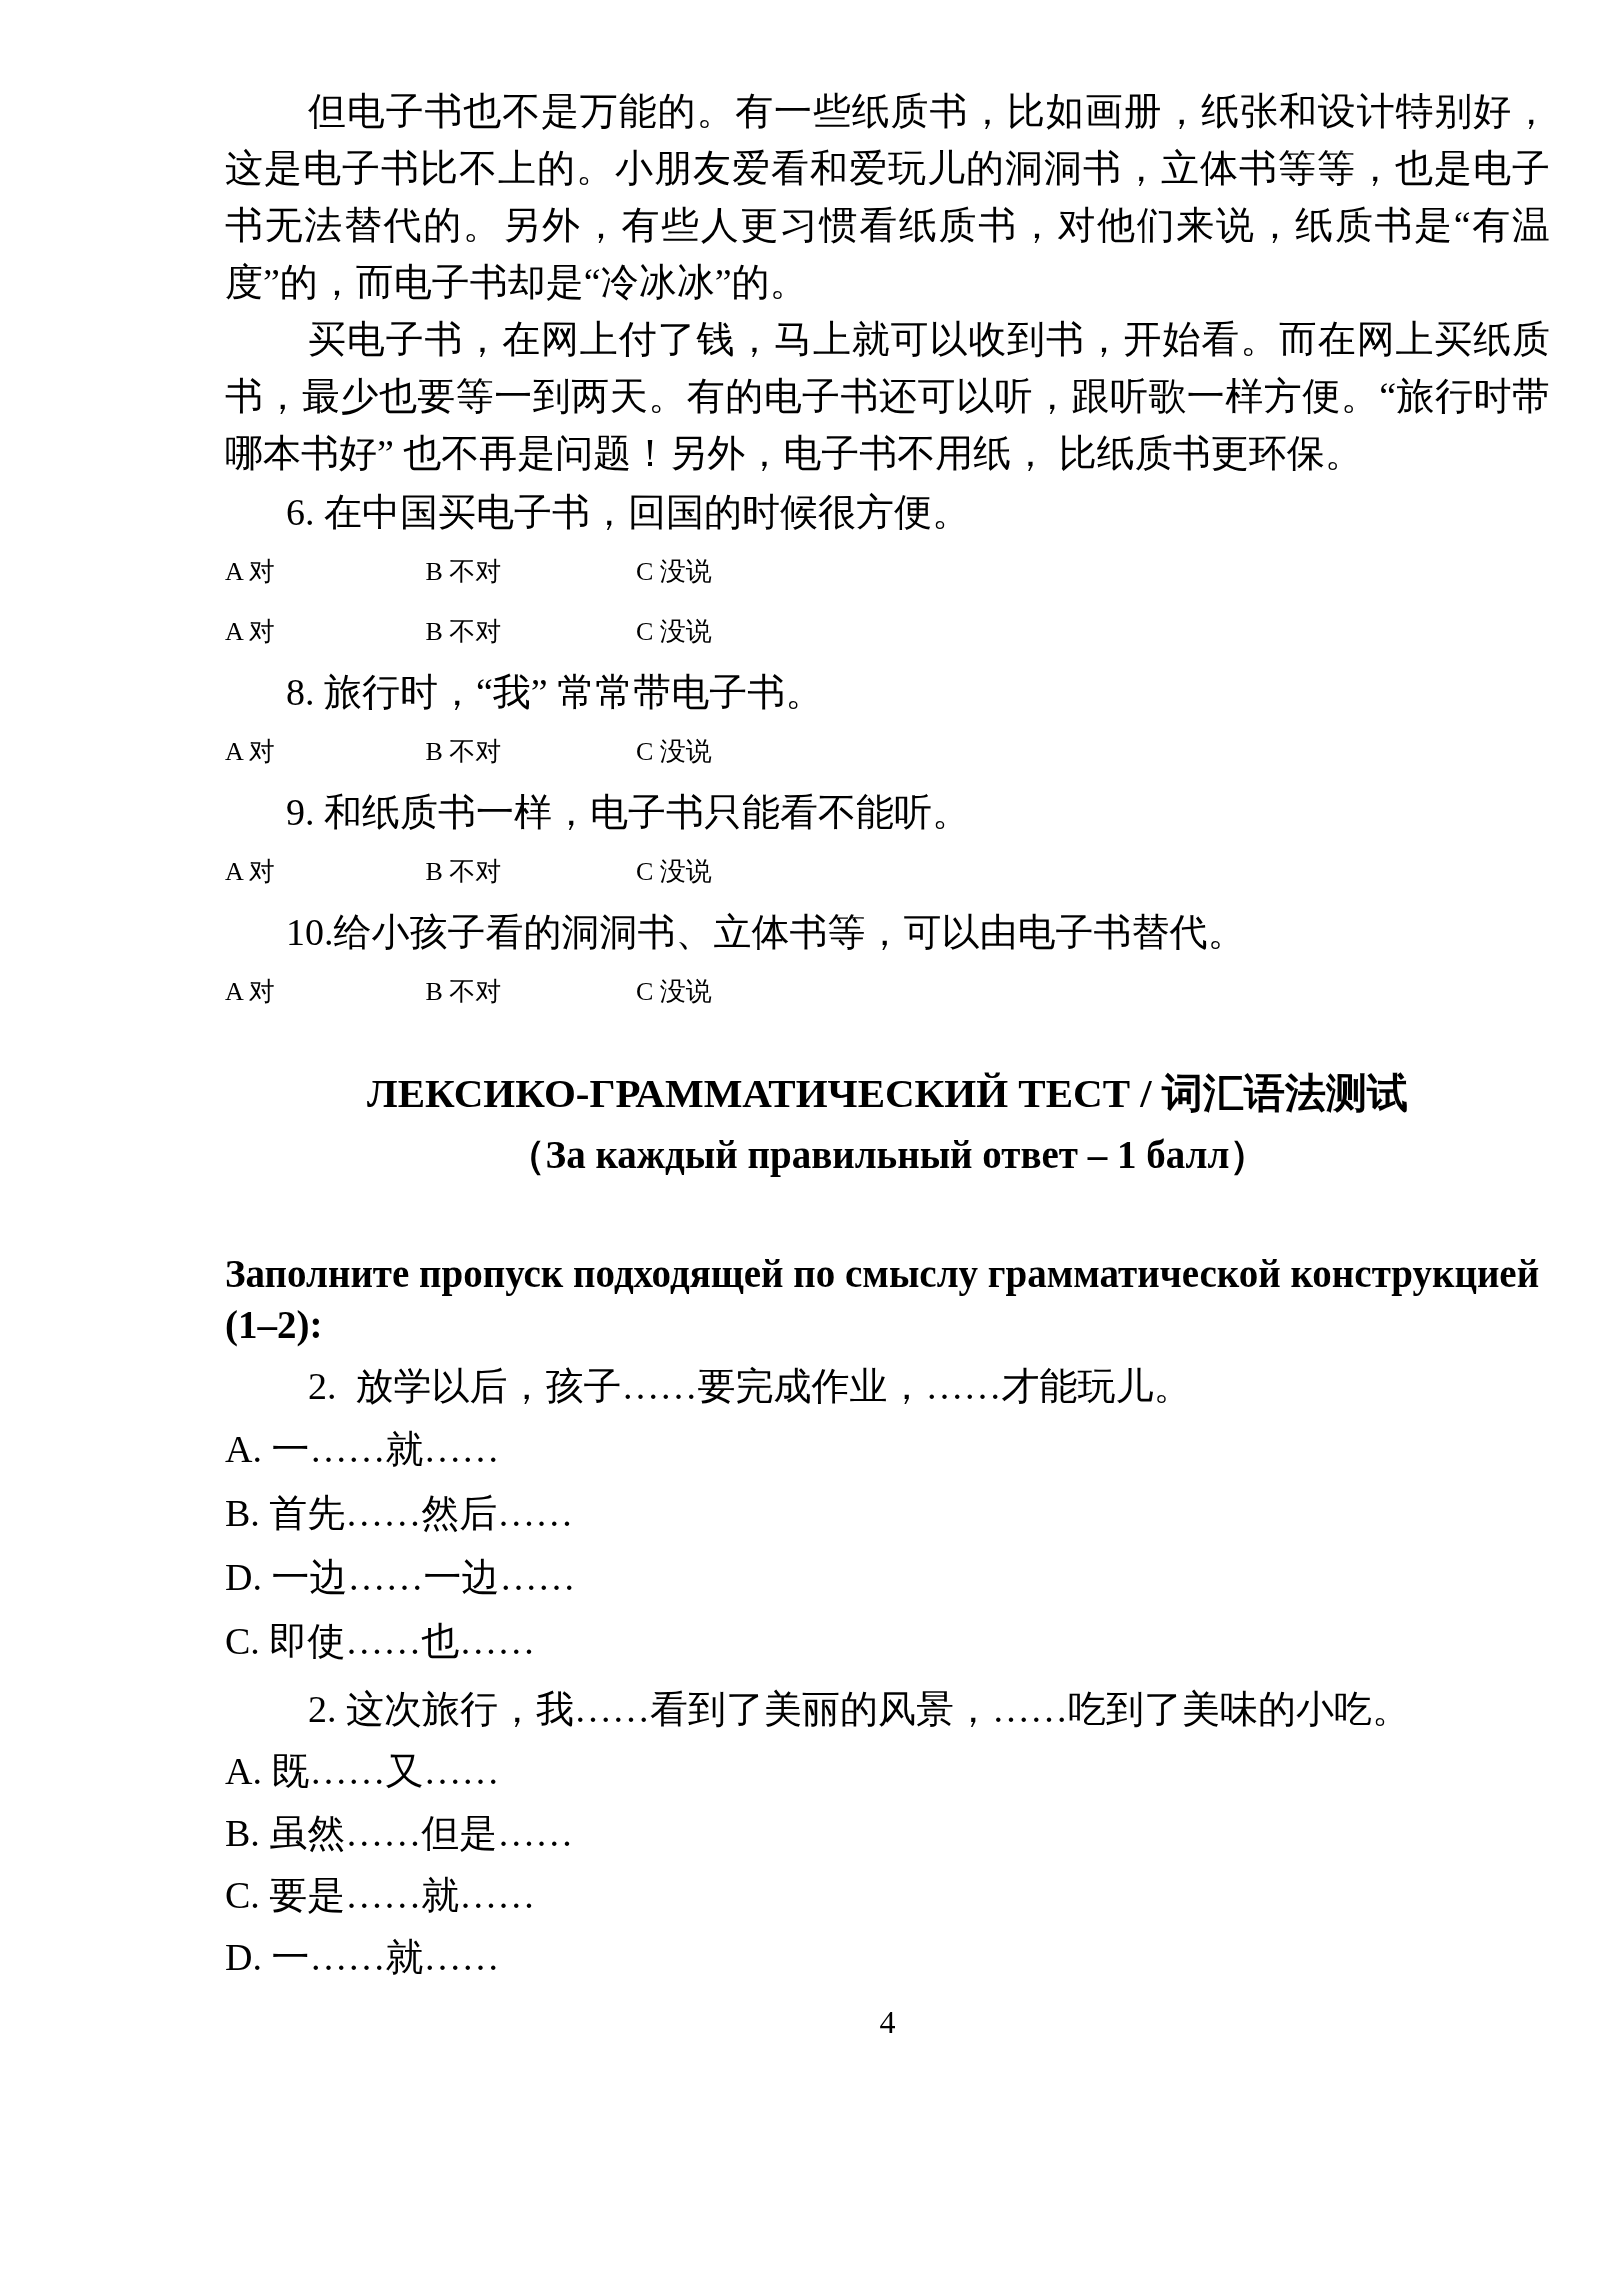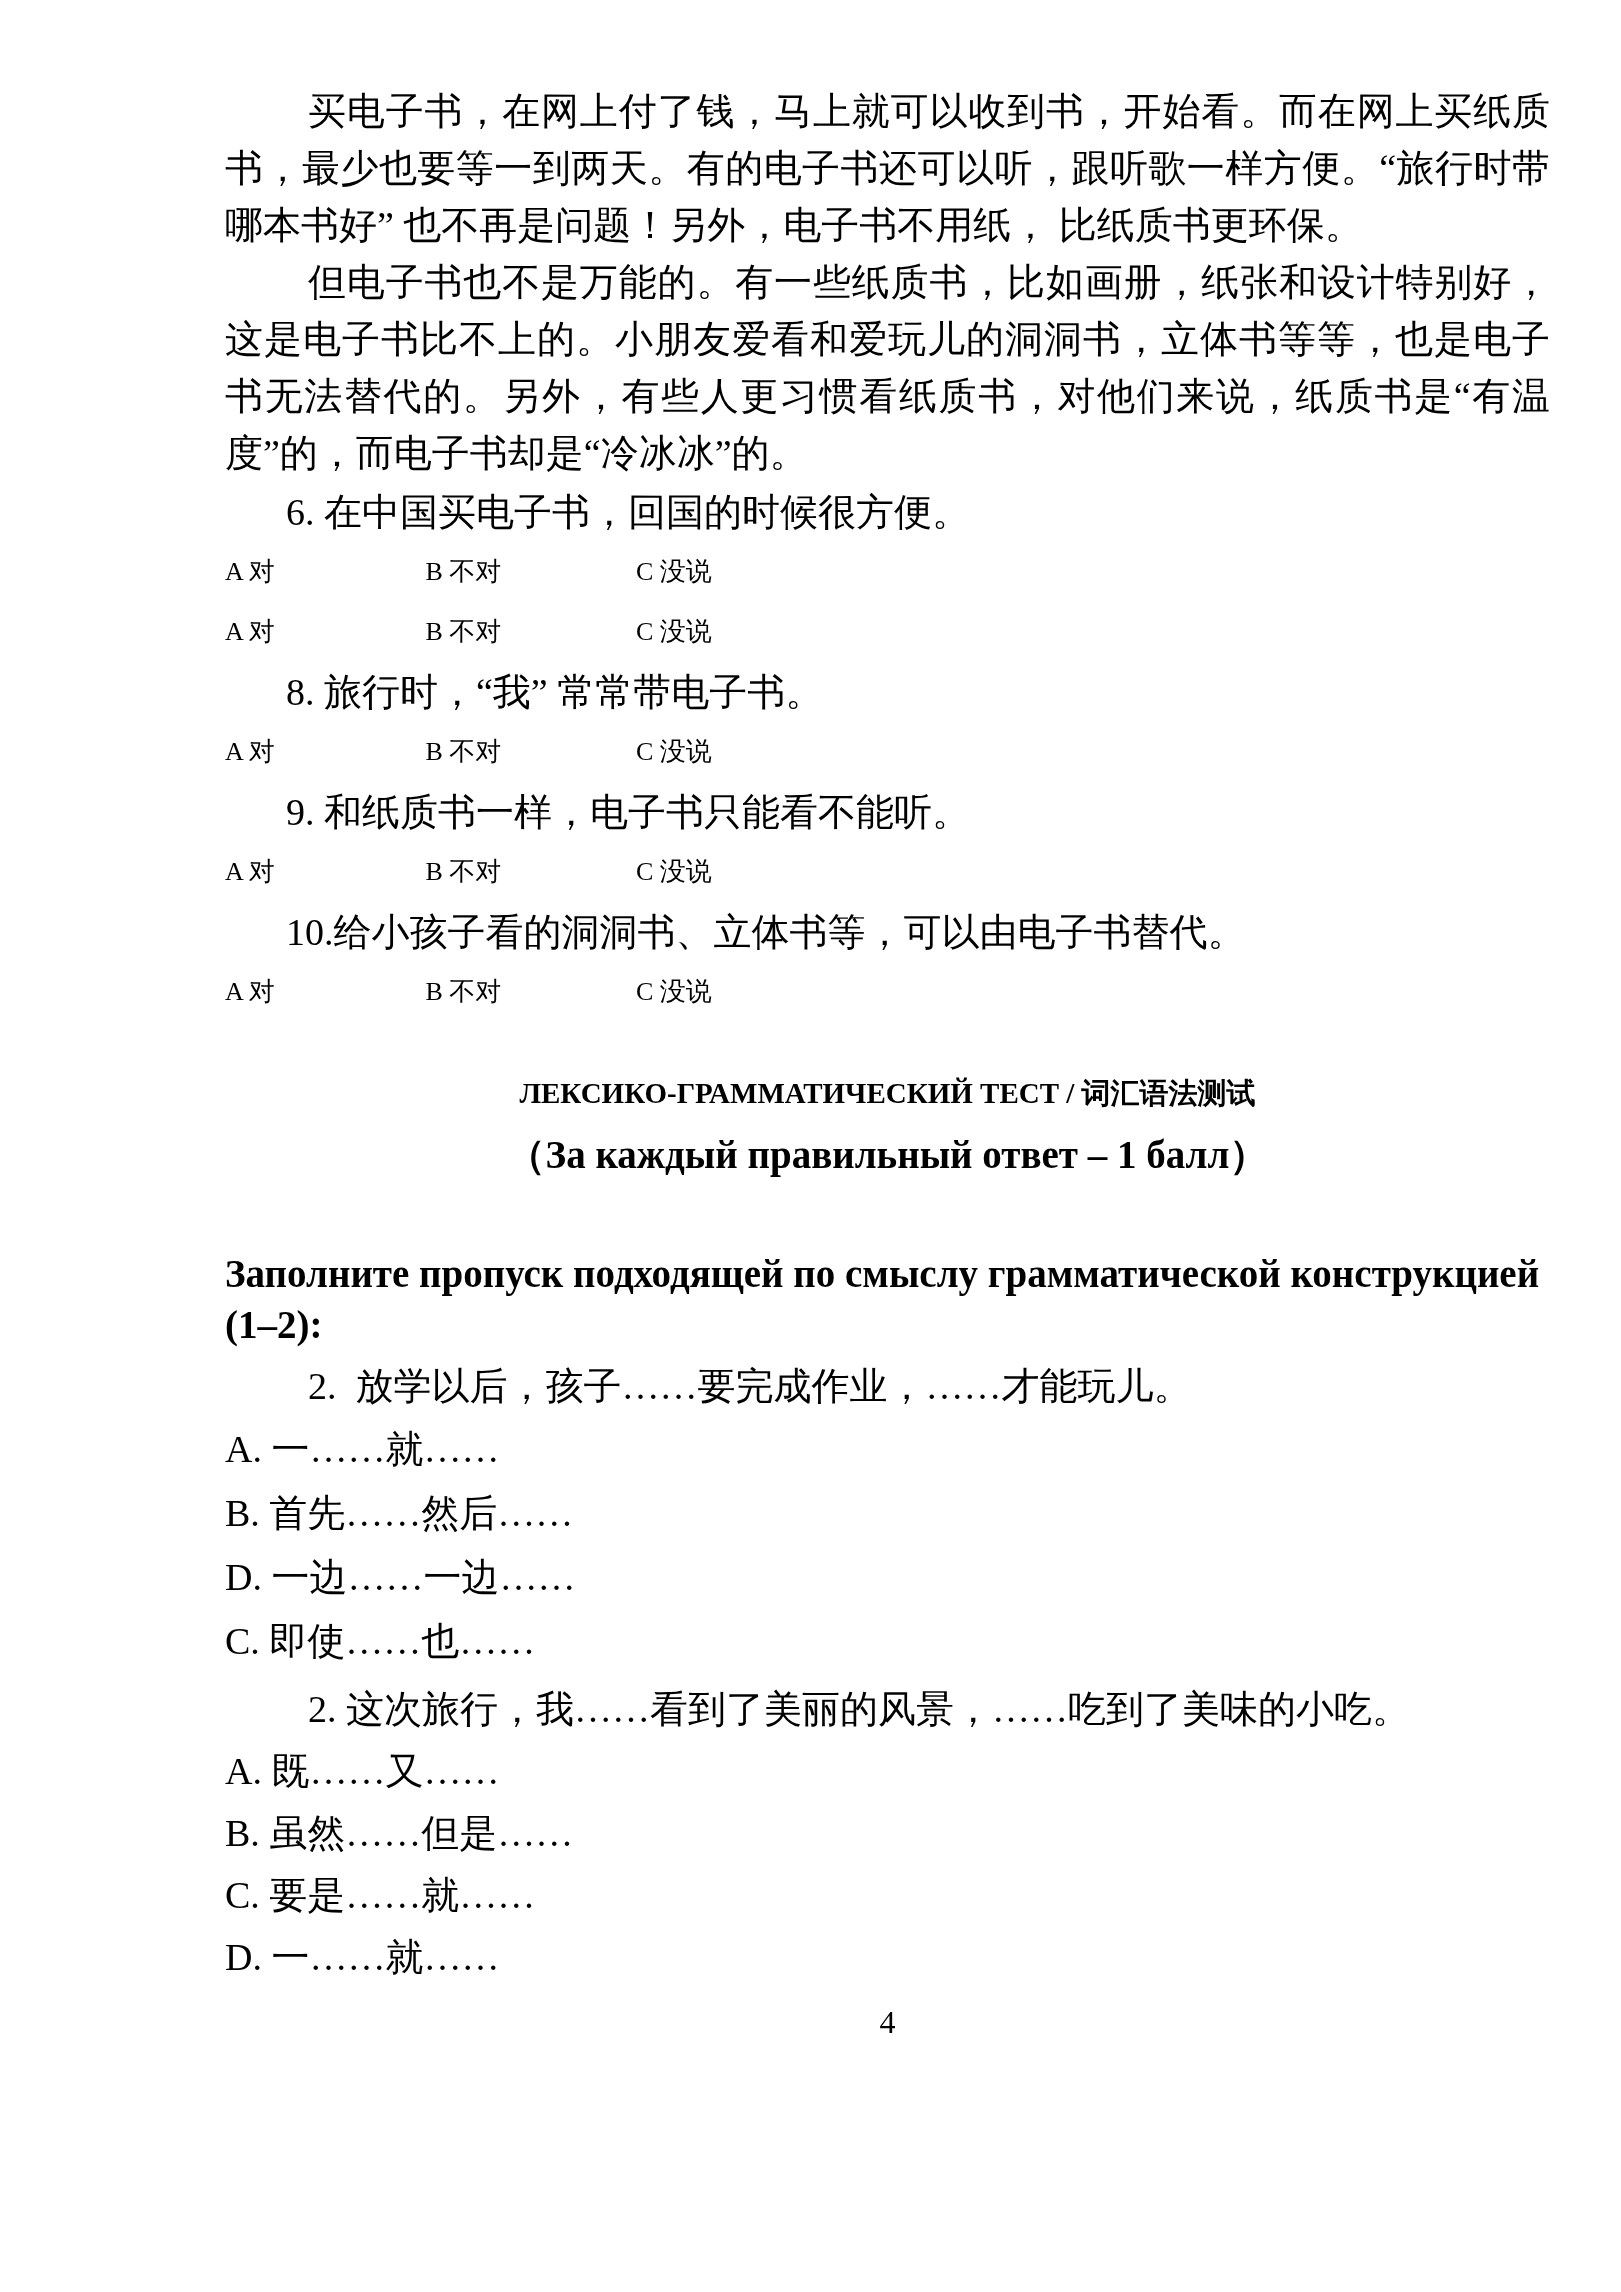--- a/index.html
+++ b/index.html
@@ -22,21 +22,21 @@
   }
 
   .reading-qa { margin-top: 0; font-family: Liberation Serif, serif; }
   .rq { font-size: 38px; line-height: 60px; padding-left: 61px; white-space: pre-wrap; }
   .answer-row { font-size: 26px; line-height: 60px; }
   .answer-row .opt { display: inline-block; white-space: pre; }
   .answer-row .opt-a { width: 194px; }
   .answer-row .opt-b { width: 204px; }
 
   .section-title {
-    margin-top: 41px; font-size: 29px; line-height: 61px;
+    margin-top: 41px; font-size: 41px; line-height: 61px;
     font-weight: bold; text-align: center;
   }
   .section-subtitle {
     font-size: 39px; line-height: 61px;
     font-weight: bold; text-align: center;
   }
 
   .instruction {
     margin-top: 63px; font-size: 39px; line-height: 51px;
     font-weight: bold; text-align: justify;
@@ -51,22 +51,22 @@
   .page-footer { margin-top: 13.7px; font-size: 32px; line-height: 43px; text-align: center; }
 </style>
 </head>
 <body>
 
 <div class="page">
   <div class="content">
 
 
     <div class="passage">
+      <p>但电子书也不是万能的。有一些纸质书，比如画册，纸张和设计特别好，这是电子书比不上的。小朋友爱看和爱玩儿的洞洞书，立体书等等，也是电子书无法替代的。另外，有些人更习惯看纸质书，对他们来说，纸质书是“有温度”的，而电子书却是“冷冰冰”的。</p>
       <p>买电子书，在网上付了钱，马上就可以收到书，开始看。而在网上买纸质书，最少也要等一到两天。有的电子书还可以听，跟听歌一样方便。“旅行时带哪本书好” 也不再是问题！另外，电子书不用纸， 比纸质书更环保。</p>
-      <p>但电子书也不是万能的。有一些纸质书，比如画册，纸张和设计特别好，这是电子书比不上的。小朋友爱看和爱玩儿的洞洞书，立体书等等，也是电子书无法替代的。另外，有些人更习惯看纸质书，对他们来说，纸质书是“有温度”的，而电子书却是“冷冰冰”的。</p>
     </div>
 
     <div class="reading-qa">
 
       <div class="rq">6. 在中国买电子书，回国的时候很方便。</div>
       <div class="answer-row">
         <span class="opt opt-a">A 对</span>
         <span class="opt opt-b">B 不对</span>
         <span class="opt opt-c">C 没说</span>
       </div>

